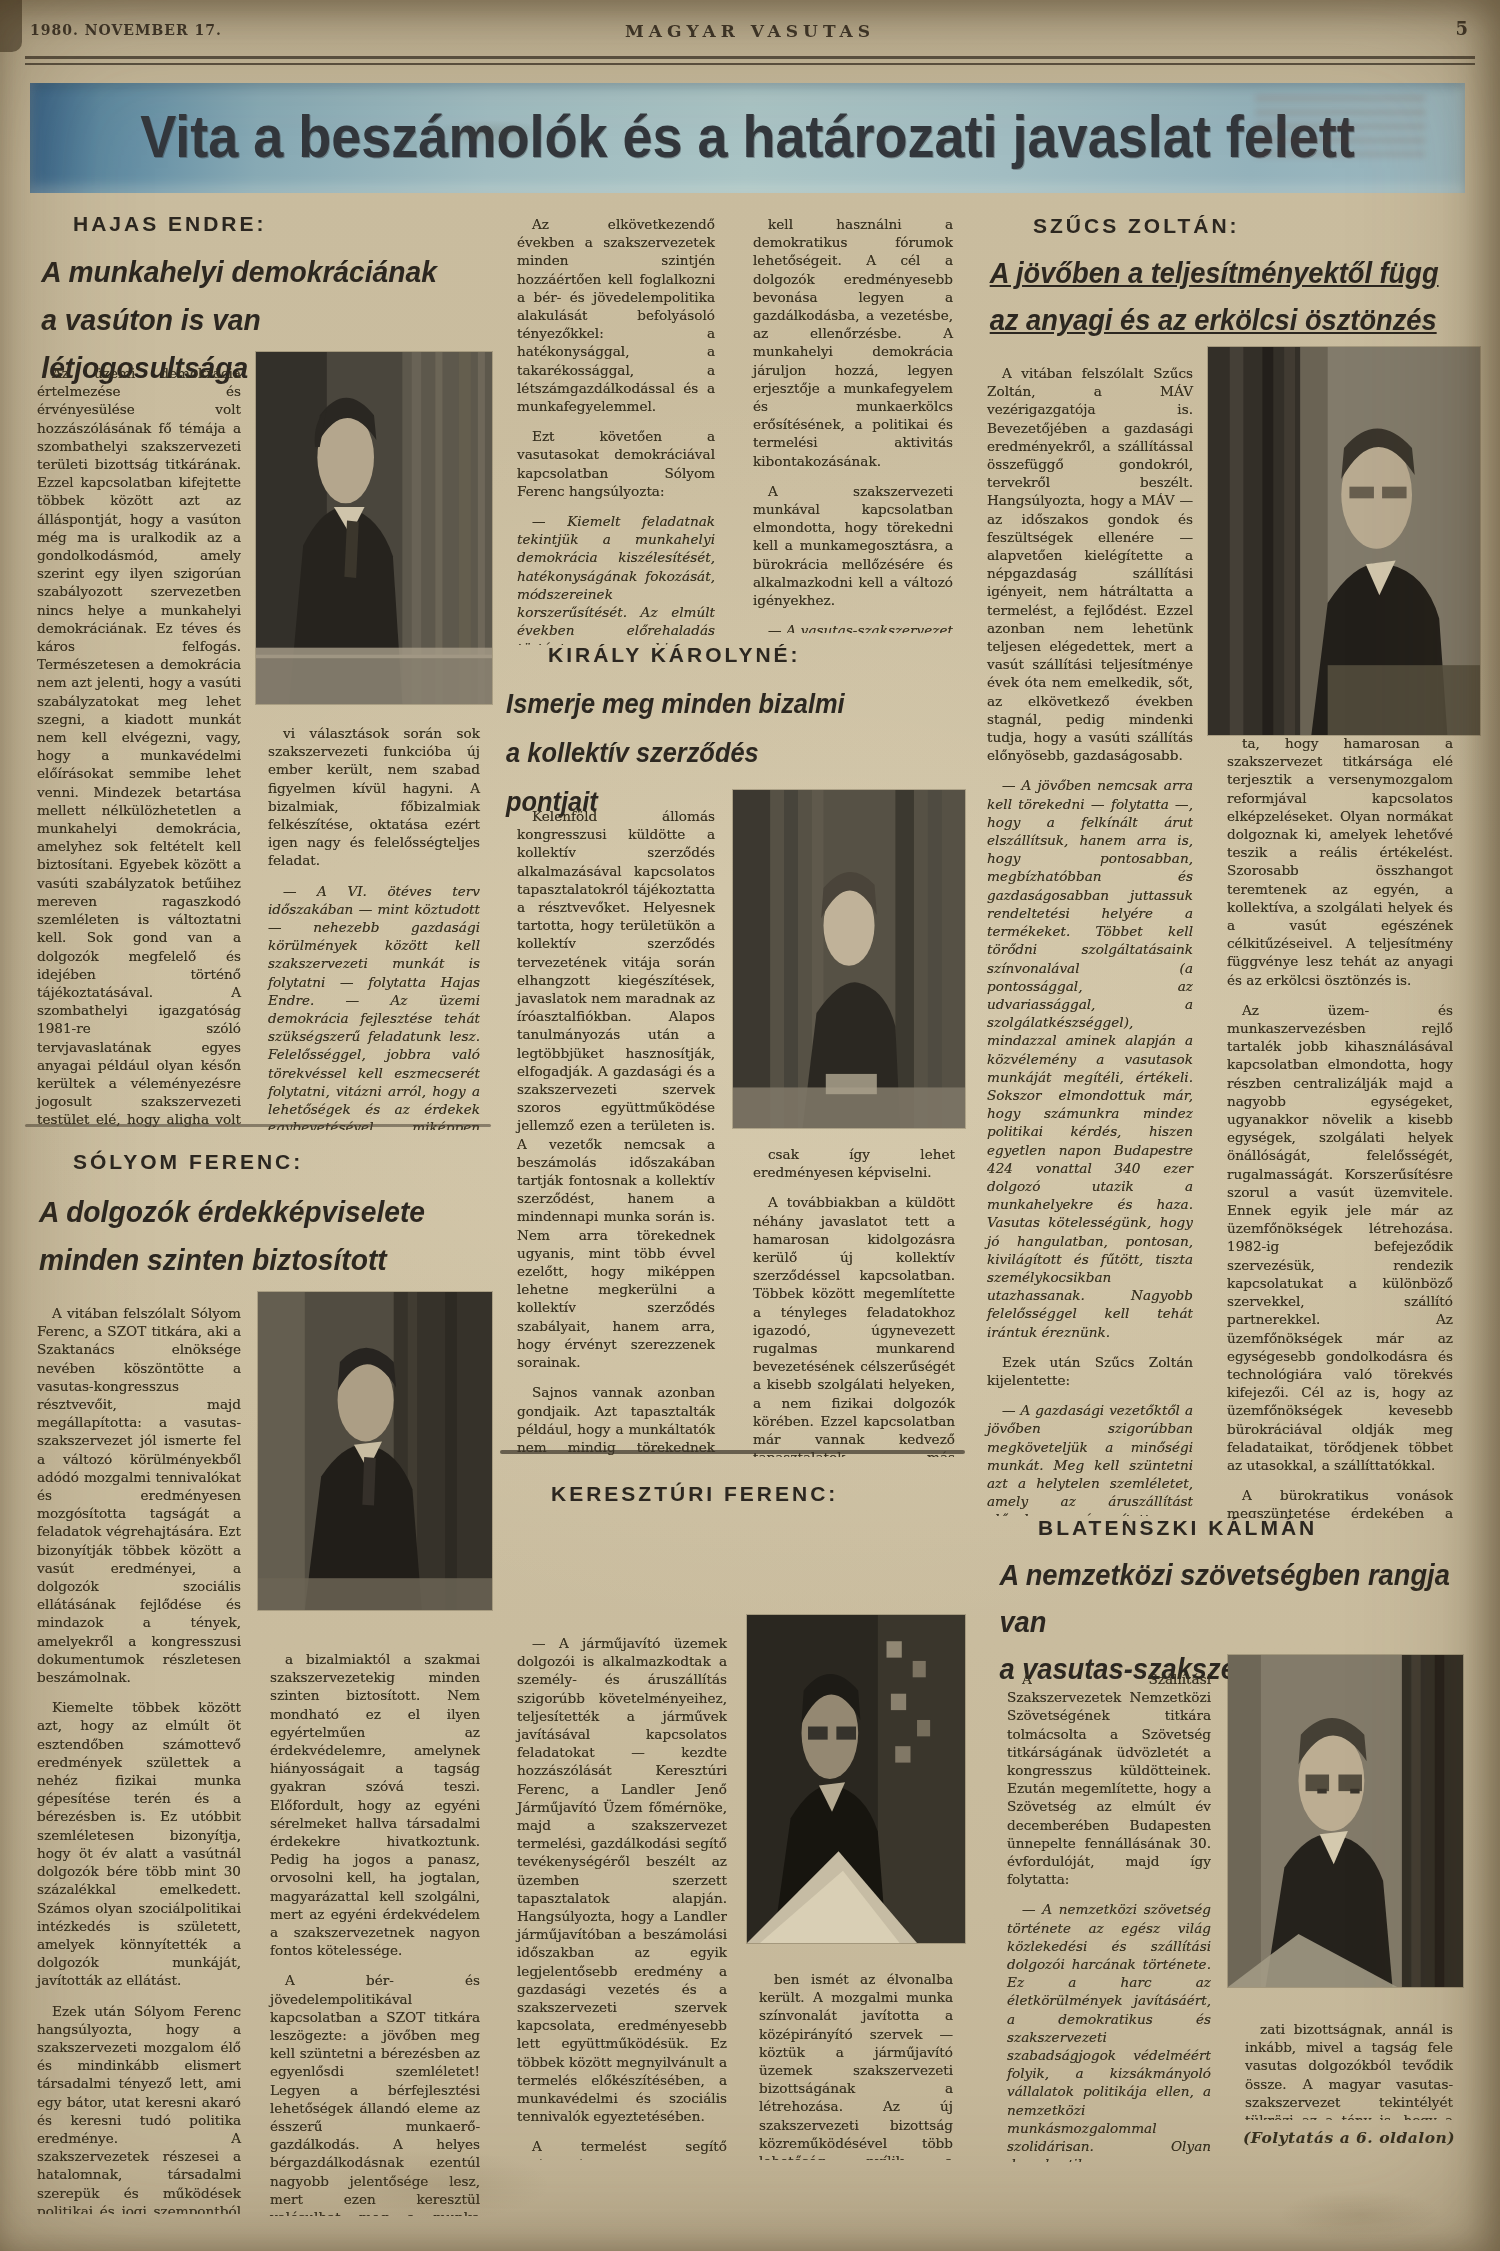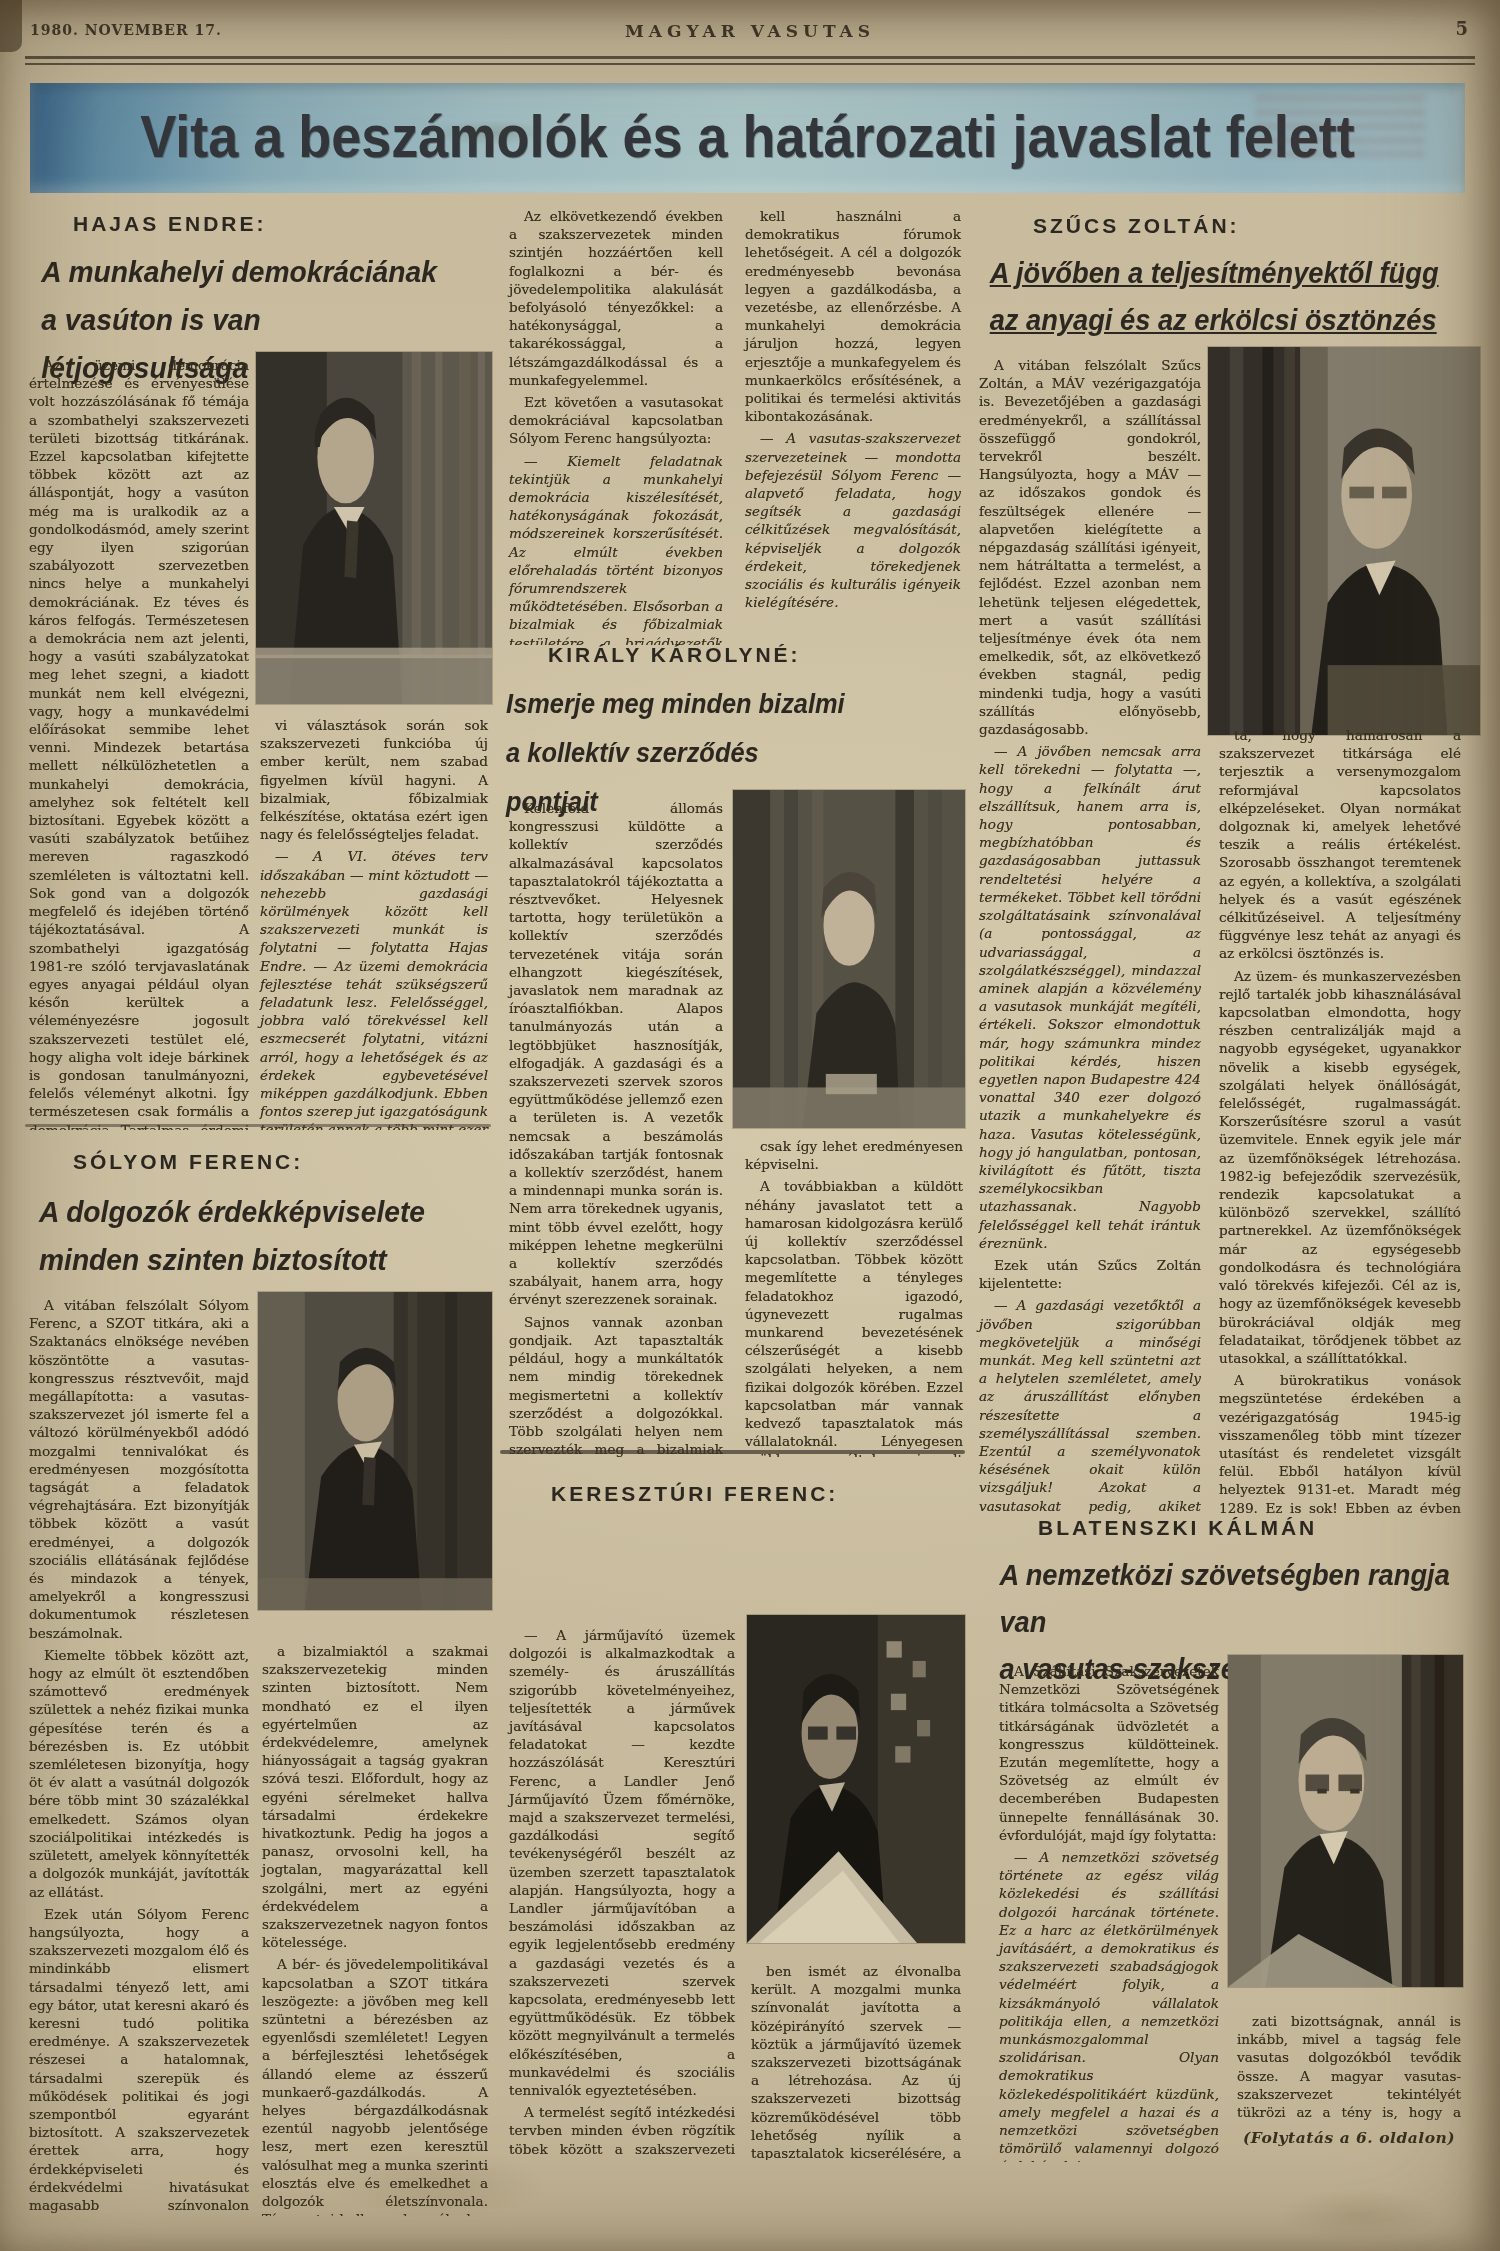--- a/index.html
+++ b/index.html
@@ -27,21 +27,21 @@
           repeating-linear-gradient(180deg, rgba(120,60,40,.55) 0 7px, rgba(0,0,0,0) 7px 14px);}
   
   .speaker{font-family:"Liberation Sans",sans-serif;font-weight:bold;font-size:21px;letter-spacing:3px;color:#2c2720;white-space:nowrap;margin-left:43px;}
   .atitle{font-family:"Liberation Sans",sans-serif;font-weight:bold;font-style:italic;color:#2c2720;text-align:left;}
   .atitle div{transform:scaleX(.94);}
   .t30 div{font-size:30px;line-height:48px;}
   .t29 div{font-size:29px;line-height:47px;}
   .t27 div{font-size:27px;line-height:49px;}
   .col{font-size:13.6px;line-height:18.2px;text-align:justify;overflow:hidden;color:#37301f;
        text-shadow:0 0 .6px rgba(55,48,31,.6);hyphens:auto;-webkit-hyphens:auto;}
-  .col p{margin:4px;text-indent:15px;}
+  .col p{margin:12px;text-indent:15px;}
   .col p.it{font-style:italic;}
   .rule{background:#4a4234;opacity:.55;border-radius:2px;}
   .rule2{background:#3c352a;opacity:.7;border-radius:2px;}
   .cont{font-size:15.5px;font-weight:bold;font-style:italic;text-align:center;letter-spacing:.5px;color:#37301f;}
   .photo{overflow:hidden;background:#3a362e;box-shadow:0 0 0 1px rgba(60,50,30,.25), inset 0 0 18px rgba(0,0,0,.35);}
   .photo svg{display:block;width:100%;height:100%;}
   .stain{pointer-events:none;border-radius:50%;}
 </style>
 </head>
 <body>
@@ -91,20 +91,21 @@
       <p class="it">— A VI. ötéves terv időszakában — mint köztudott — nehezebb gazdasági körülmények között kell szakszervezeti munkát is folytatni — folytatta Hajas Endre. — Az üzemi demokrácia fejlesztése tehát szükségszerű feladatunk lesz. Felelősséggel, jobbra való törekvéssel kell eszmecserét folytatni, vitázni arról, hogy a lehetőségek és az érdekek egybevetésével miképpen gazdálkodjunk. Ebben fontos szerep jut igazgatóságunk területén annak a több mint ezer tisztségviselőnek, aktivistának, akiktől a dolgozók érdekeik képviseletét várják.</p>
     </div>
 
   <div class="abs col" style="left:505px;top:203px;width:222px;height:442px;">
       <p>Az elkövetkezendő években a szakszervezetek minden szintjén hozzáértően kell foglalkozni a bér- és jövedelempolitika alakulását befolyásoló tényezőkkel: a hatékonysággal, a takarékossággal, a létszámgazdálkodással és a munkafegyelemmel.</p>
       <p>Ezt követően a vasutasokat demokráciával kapcsolatban Sólyom Ferenc hangsúlyozta:</p>
       <p class="it">— Kiemelt feladatnak tekintjük a munkahelyi demokrácia kiszélesítését, hatékonyságának fokozását, módszereinek korszerűsítését. Az elmúlt években előrehaladás történt bizonyos fórumrendszerek működtetésében. Elsősorban a bizalmiak és főbizalmiak testületére, a brigádvezetők tanácskozásaira, valamint az ifjúsági parlamentek munkájára gondolok. Az eredmények ellenére azonban még jobban ki</p>
     </div>
   <div class="abs col" style="left:741px;top:203px;width:224px;height:430px;">
       <p>kell használni a demokratikus fórumok lehetőségeit. A cél a dolgozók eredményesebb bevonása legyen a gazdálkodásba, a vezetésbe, az ellenőrzésbe. A munkahelyi demokrácia járuljon hozzá, legyen erjesztője a munkafegyelem és munkaerkölcs erősítésének, a politikai és termelési aktivitás kibontakozásának.</p>
+      <p>A szakszervezeti munkával kapcsolatban elmondotta, hogy törekedni kell a munkamegosztásra, a bürokrácia mellőzésére és alkalmazkodni kell a változó igényekhez.</p>
       <p class="it">— A vasutas-szakszervezet szervezeteinek — mondotta befejezésül Sólyom Ferenc — alapvető feladata, hogy segítsék a gazdasági célkitűzések megvalósítását, képviseljék a dolgozók érdekeit, törekedjenek szociális és kulturális igényeik kielégítésére.</p>
     </div>
 
   <div class="abs speaker" style="left:990px;top:214px;">SZŰCS ZOLTÁN:</div>
   <div class="abs atitle t29" style="left:975px;top:250px;width:490px;text-decoration:underline;">
     <div>A jövőben a teljesítményektől függ</div>
     <div>az anyagi és az erkölcsi ösztönzés</div>
   </div>
   <div class="abs col" style="left:975px;top:352px;width:230px;height:1164px;">
       <p>A vitában felszólalt Szűcs Zoltán, a MÁV vezérigazgatója is. Bevezetőjében a gazdasági eredményekről, a szállítással összefüggő gondokról, tervekről beszélt. Hangsúlyozta, hogy a MÁV — az időszakos gondok és feszültségek ellenére — alapvetően kielégítette a népgazdaság szállítási igényeit, nem hátráltatta a termelést, a fejlődést. Ezzel azonban nem lehetünk teljesen elégedettek, mert a vasút szállítási teljesítménye évek óta nem emelkedik, sőt, az elkövetkező években stagnál, pedig mindenki tudja, hogy a vasúti szállítás előnyösebb, gazdaságosabb.</p>

